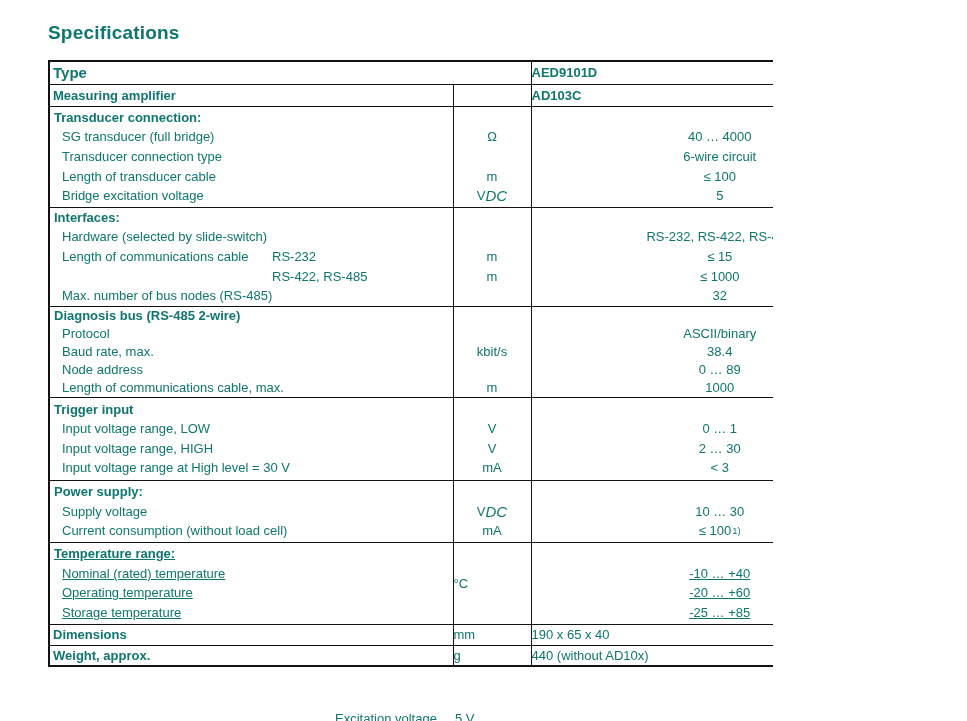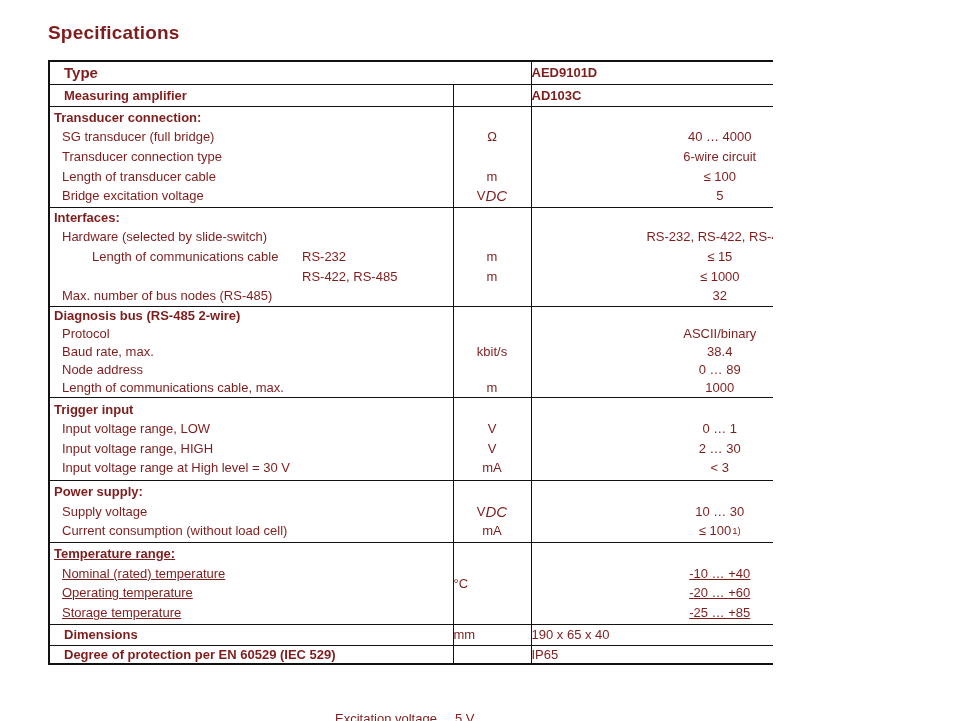--- a/index.html
+++ b/index.html
@@ -1,50 +1,50 @@
 <!DOCTYPE html>
 <html><head>
 <meta charset="utf-8">
 <style>
   html,body { margin:0; padding:0; background:#ffffff; }
   .page {
     position:relative; width:773px; height:721px; overflow:hidden;
-    background:#ffffff; color:#7f1d1d;
+    background:#ffffff; color:#0f766e;
     font-family:"Liberation Sans", sans-serif;
   }
   .title {
     position:absolute; left:48px; top:22px;
     font-size:19px; font-weight:bold; letter-spacing:.2px;
   }
   table.spec {
     position:absolute; left:48px; top:60px; width:860px;
     border-collapse:collapse; table-layout:fixed;
     border:2px solid #121212;
   }
   td {
     border:1.5px solid #121212; padding:0; vertical-align:middle;
     font-size:13px; overflow:hidden;
   }
   .lblcell { text-align:left; }
   .unitcell, .valcell { text-align:left; }
-  .pad16 { padding-left:3px; display:inline-block;margin-left:11px; }
+  .pad16 { padding-left:3px; display:inline-block; }
   .b { font-weight:bold; }
   .typelbl { font-size:15px; font-weight:bold; }
   
   .h23{height:23px}.h22{height:22px}.h101{height:101px}.h99{height:99px}
   .h91{height:91px}.h83{height:83px}.h62{height:62px}.h82{height:82px}
   .h21{height:21px}.h19{height:19px}
   
   .ln { height:19.6px; display:flex; align-items:center; }
   .sec-diag .ln { height:17.8px; }
   .sec-temp .ln { height:19.8px;text-decoration:underline; }
   .lblcell .ln { padding-left:12px; }
   .lblcell .ln.head { padding-left:4px; font-weight:bold; }
   .unitcell .ln, .valcell .ln { justify-content:center; }
-  .c1 { width:210px; flex:none;margin-left:30px; }
+  .c1 { width:210px; flex:none; }
   sub { font-size:15px; line-height:1;font-style:italic; }
   sup { font-size:9.5px; line-height:1; margin-left:1px; }
   .footnote { position:absolute; left:335px; top:711px; font-size:13px; white-space:nowrap; }
 </style>
 </head>
 <body>
 
 <div class="page">
   <div class="title">Specifications</div>
 
@@ -209,23 +209,23 @@
         <div class="ln">-25 … +85</div>
       </td>
     </tr>
 
     <tr class="h21">
       <td class="lblcell"><span class="pad16 b">Dimensions</span></td>
       <td class="unitcell"><span>mm</span></td>
       <td class="valcell"><span>190 x 65 x 40</span></td>
     </tr>
 
-
-    <tr class="h19">
-      <td class="lblcell"><span class="pad16 b">Degree of protection per EN 60529 (IEC 529)</span></td>
-      <td class="unitcell"><span></span></td>
-      <td class="valcell"><span>IP65</span></td>
-    </tr>
+    <tr class="h21">
+      <td class="lblcell"><span class="pad16 b">Weight, approx.</span></td>
+      <td class="unitcell"><span>g</span></td>
+      <td class="valcell"><span>440 (without AD10x)</span></td>
+    </tr>
+
   </tbody>
     </table>
 
   <div class="footnote">Excitation voltage ... 5 V ...</div>
 </div>
 
 </body></html>

